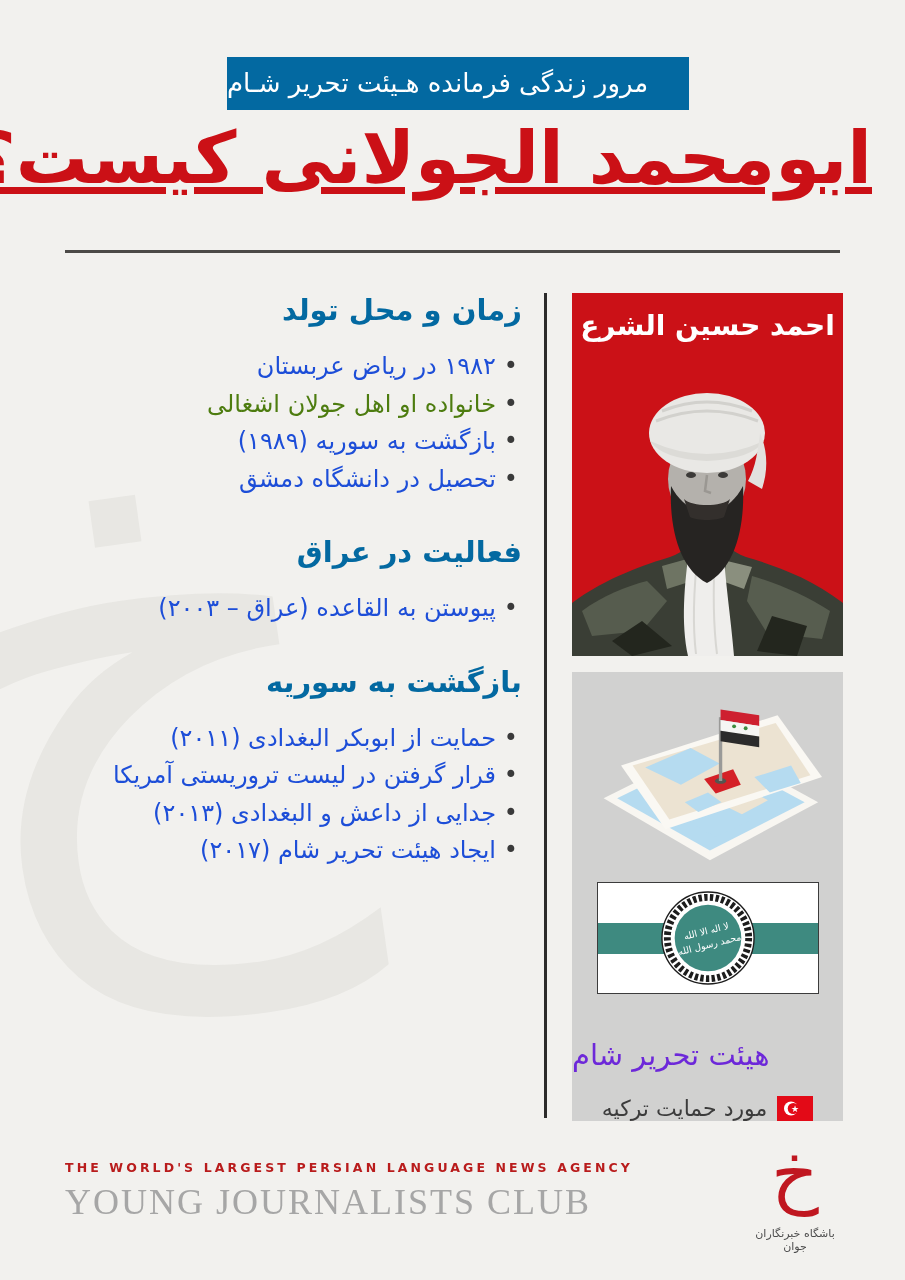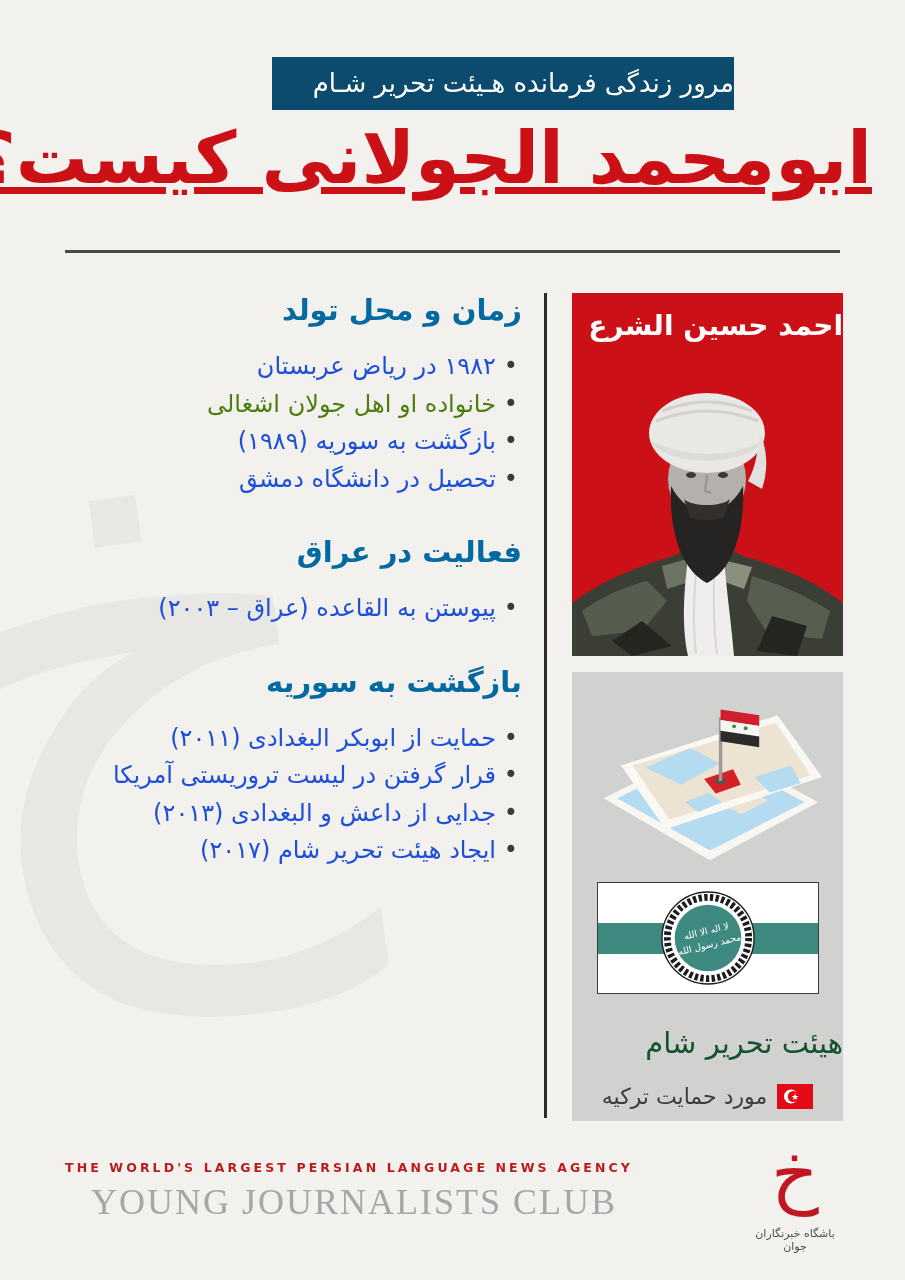--- a/index.html
+++ b/index.html
@@ -5,61 +5,61 @@
   html,body{margin:0;padding:0;}
   body{font-family:"DejaVu Sans",sans-serif;}
   .poster{position:relative;width:905px;height:1280px;background:#f2f1ee;overflow:hidden;}
 
   
   .watermark{position:absolute;left:-70px;top:330px;font-size:640px;line-height:640px;
     color:rgba(70,65,58,0.055);transform:rotate(-8deg);z-index:0;pointer-events:none;
     font-family:"DejaVu Sans",sans-serif;}
 
   
-  .banner{position:absolute;left:227px;top:57px;width:462px;height:53px;background:#0c4a6e;
-    color:#fff;direction:rtl;text-align:right;font-size:26px;line-height:53px;z-index:2;margin-left:45px;}
+  .banner{position:absolute;left:227px;top:57px;width:462px;height:53px;background:#0369a1;
+    color:#fff;direction:rtl;text-align:left;font-size:26px;line-height:53px;z-index:2;}
 
   
   .main-title{position:absolute;left:33px;right:33px;top:116px;direction:rtl;text-align:right;
     color:#cb1016;font-size:72px;font-weight:bold;white-space:nowrap;z-index:2;text-decoration:underline;}
 
   .divider-h{position:absolute;left:65px;right:65px;top:250px;height:3px;background:#4c4a47;z-index:2;}
   .divider-v{position:absolute;left:544px;top:293px;width:3px;height:825px;background:#2c2b2a;z-index:2;}
 
   
   .text-col{position:absolute;left:60px;top:292px;width:462px;direction:rtl;text-align:right;z-index:2;}
   .section{margin-bottom:36px;}
   .section h2{margin:0 0 20px 0;font-size:29px;line-height:36px;font-weight:bold;color:#0369a1;}
   .section ul{list-style:none;margin:0;padding:0;}
   .section li{position:relative;padding-right:26px;font-size:24px;line-height:37.5px;color:#1d4ed8;}
   .section li::before{content:"•";position:absolute;right:4px;color:#3a3a3a;}
   .section li.bold{font-weight:normal;color:#4d7c0f;}
 
   
   .side-col{position:absolute;left:572px;top:293px;width:271px;z-index:2;}
   .red-card{position:relative;width:271px;height:363px;background:#cb1117;overflow:hidden;}
-  .red-card .person-name{position:relative;z-index:3;padding-top:16px;direction:rtl;
+  .red-card .person-name{position:relative;z-index:3;padding-top:16px;text-align:center;direction:rtl;
     color:#fff;font-size:28px;font-weight:bold;}
   .portrait{position:absolute;left:0;bottom:0;width:271px;height:285px;z-index:2;}
 
   .gray-card{position:relative;margin-top:16px;width:271px;height:449px;background:#d1d1d0;}
   .map-wrap{padding-top:22px;text-align:center;}
   .hts-flag{position:relative;width:222px;height:112px;margin:12px auto 0;background:#fff;
     border:1px solid #3c3c3c;box-sizing:border-box;}
   .hts-band{position:absolute;left:0;right:0;top:40px;height:31px;background:#3e8a80;}
   .hts-seal{position:absolute;left:50%;top:50%;transform:translate(-50%,-50%);}
-  .org-name{margin-top:32px;text-align:right;direction:rtl;font-size:29px;color:#14532d;}
+  .org-name{margin-top:44px;text-align:left;direction:rtl;font-size:29px;color:#6d28d9;}
   .org-support{margin-top:24px;display:flex;direction:rtl;justify-content:center;align-items:center;
     gap:10px;font-size:22px;color:#3c3c3c;}
 
   
   .footer-left{position:absolute;left:65px;top:1160px;z-index:2;}
   .footer-tagline{font-size:12.5px;letter-spacing:3.1px;color:#b91c1c;font-weight:bold;}
   .footer-agency{margin-top:6px;font-family:"Liberation Serif","DejaVu Serif",serif;
-    font-size:36px;letter-spacing:2px;color:#a6a6a6;margin-left:26px;}
+    font-size:36px;letter-spacing:2px;color:#a6a6a6;}
   .footer-logo{position:absolute;left:745px;top:1133px;width:100px;text-align:center;z-index:2;}
   .footer-logo .glyph{font-size:74px;line-height:80px;color:#c01720;}
   .footer-logo .caption{font-size:11px;color:#4c4c4c;margin-top:14px;direction:rtl;}
 </style>
 </head>
 <body>
 
 <div class="poster">
 
   <div class="watermark">خ</div>

